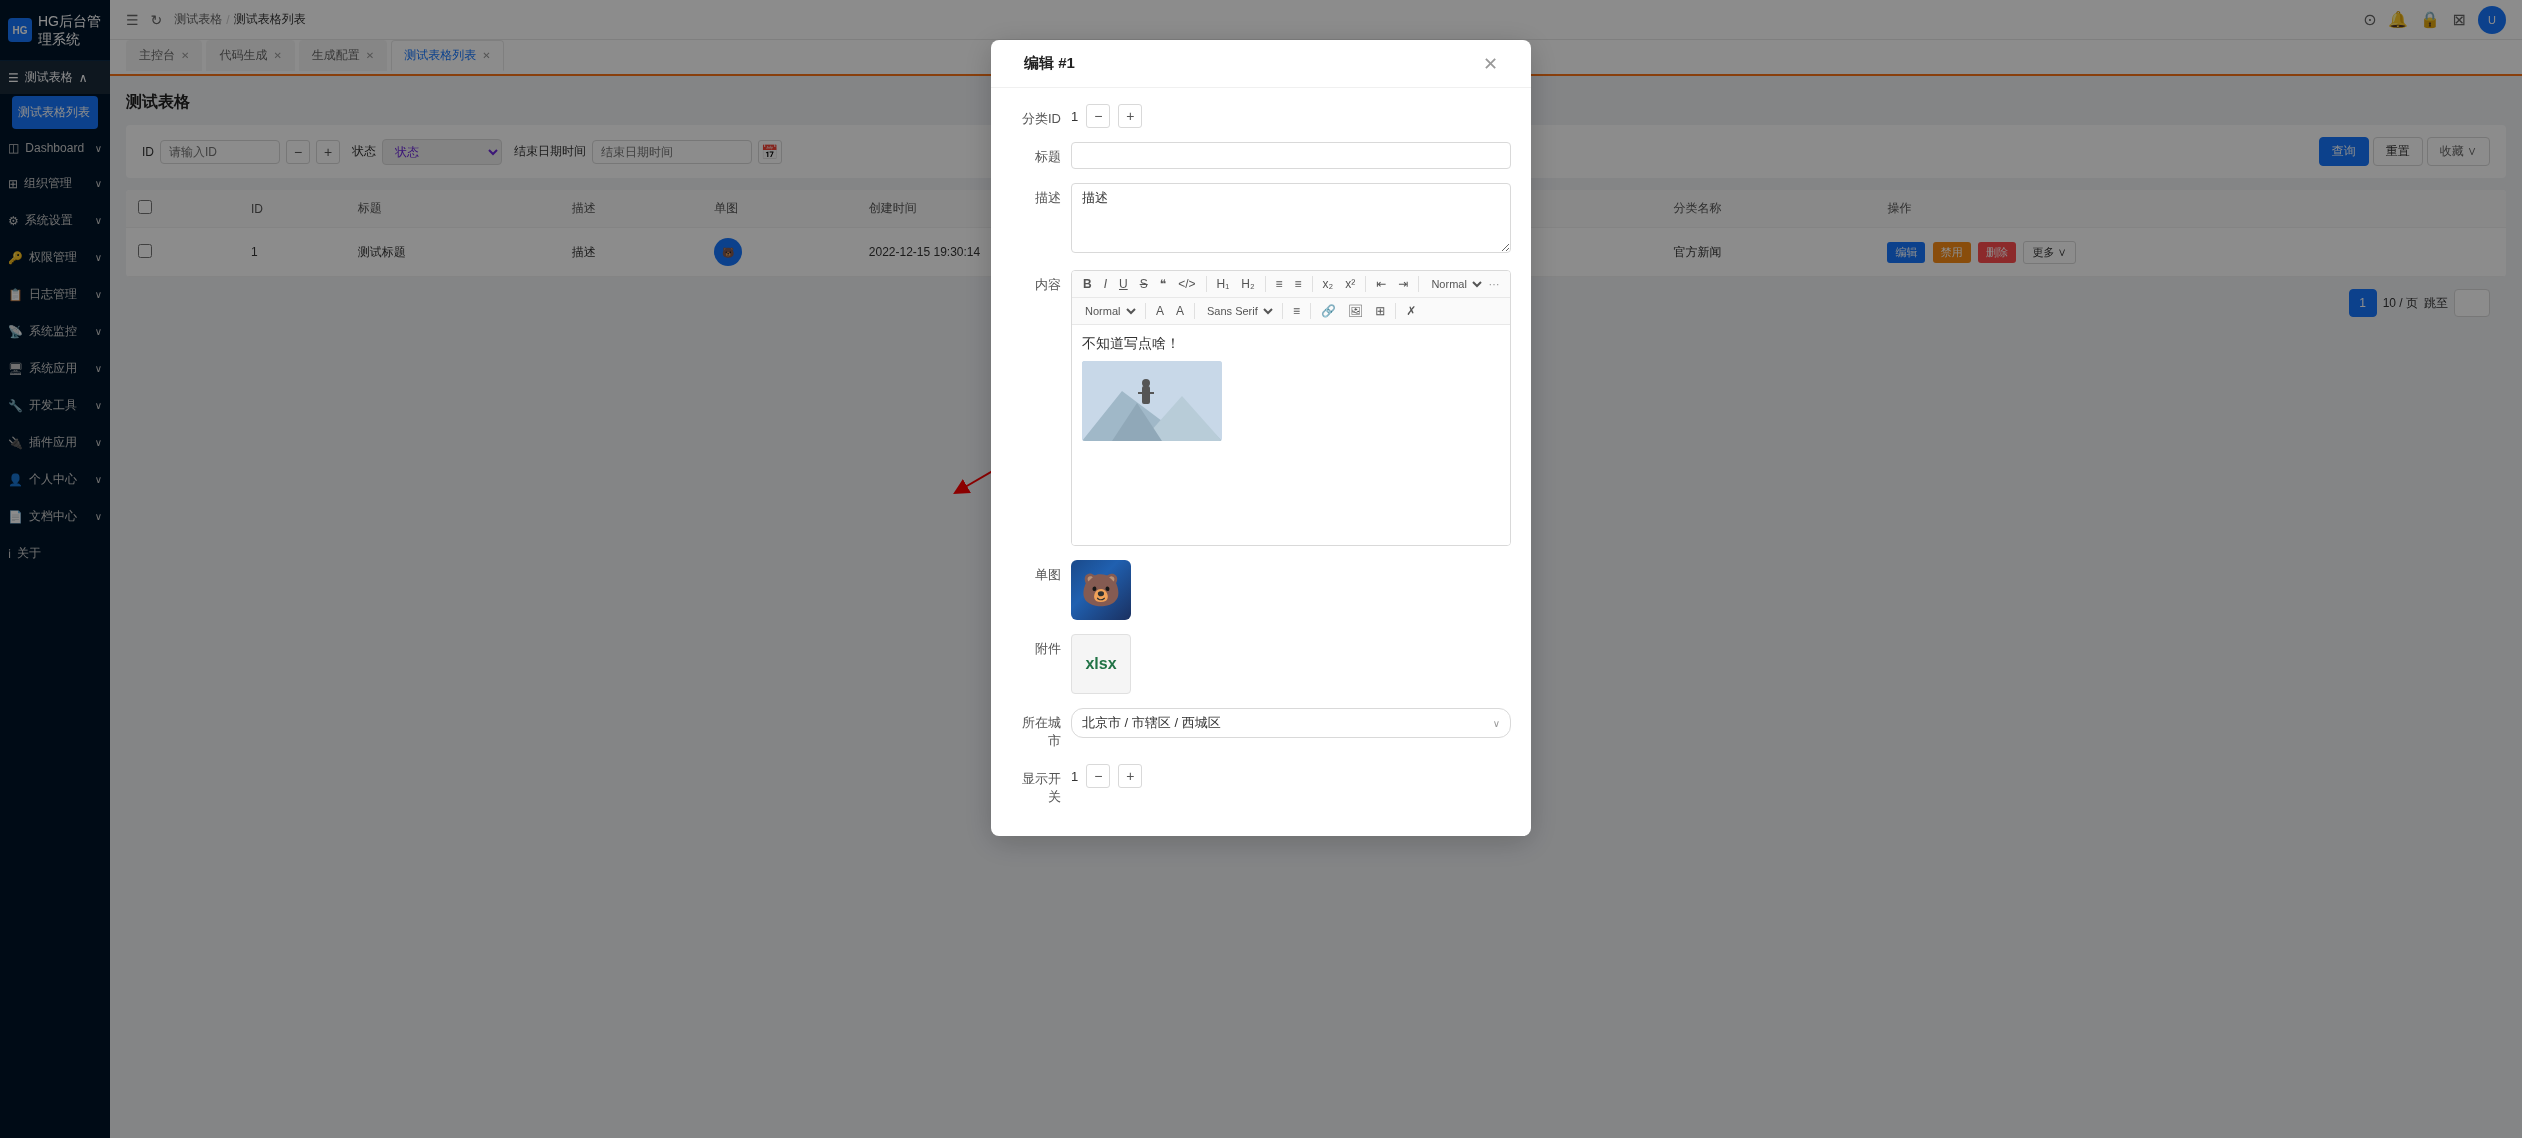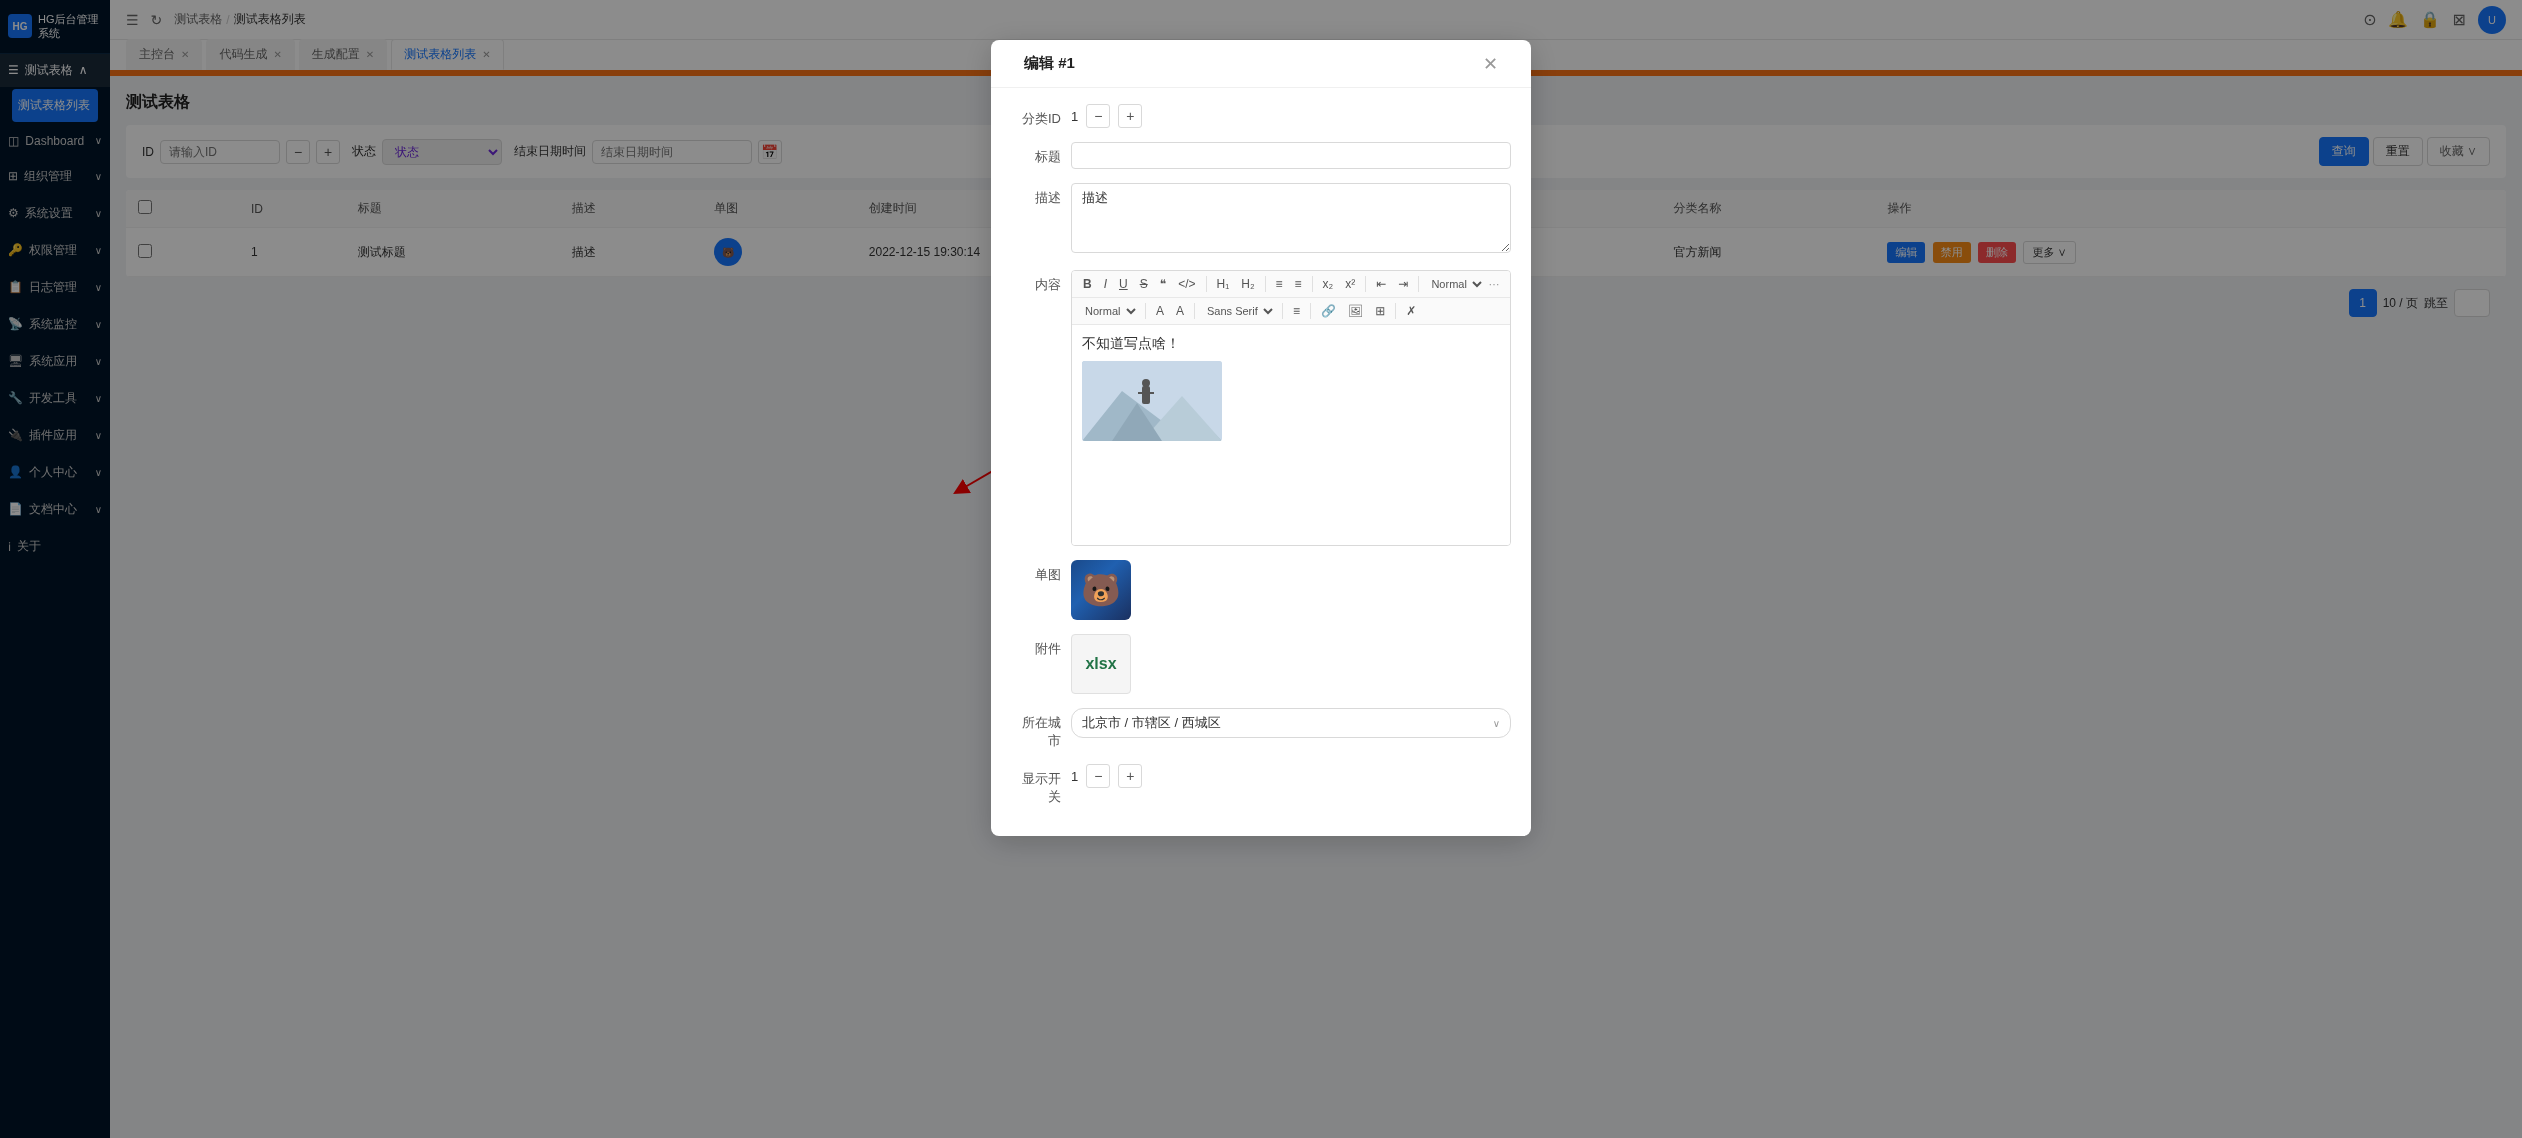--- a/index.html
+++ b/index.html
@@ -2,38 +2,38 @@
 <html><head>
   <meta charset="utf-8">
   <style>
     * { box-sizing: border-box; margin: 0; padding: 0; }
     body { font-family: 'Microsoft YaHei', Arial, sans-serif; font-size: 13px; background: #f0f2f5; color: #333; display: flex; height: 100vh; overflow: hidden; }
 
     
     .sidebar { width: 110px; background: #001529; color: #fff; display: flex; flex-direction: column; flex-shrink: 0; height: 100vh; overflow-y: auto; }
     .sidebar-logo { padding: 12px 8px; display: flex; align-items: center; gap: 6px; border-bottom: 1px solid #0d2a45; }
     .sidebar-logo-icon { width: 24px; height: 24px; background: #1677ff; border-radius: 4px; display: flex; align-items: center; justify-content: center; font-size: 10px; font-weight: bold; color: #fff; flex-shrink: 0; }
-    .sidebar-logo-text { font-size: 11px; color: #fff; line-height: 1.3; }
+    .sidebar-logo-text { font-size: 14px; color: #fff; line-height: 1.3; }
     .sidebar-menu-item { padding: 10px 8px; display: flex; align-items: center; gap: 6px; cursor: pointer; font-size: 12px; color: #ccc; position: relative; }
     .sidebar-menu-item.active-blue { background: #1677ff; color: #fff; border-radius: 4px; margin: 2px 6px; padding: 8px 6px; }
     .sidebar-menu-item .chevron { margin-left: auto; font-size: 10px; }
     .sidebar-section-header { padding: 8px 8px; display: flex; align-items: center; gap: 6px; cursor: pointer; font-size: 12px; color: #fff; font-weight: 500; }
 
     
     .main { flex: 1; display: flex; flex-direction: column; overflow: hidden; }
 
     
     .topbar { background: #fff; border-bottom: 1px solid #e8e8e8; padding: 0 16px; height: 40px; display: flex; align-items: center; gap: 12px; flex-shrink: 0; }
     .topbar-icon { cursor: pointer; color: #666; font-size: 14px; }
     .breadcrumb { display: flex; align-items: center; gap: 4px; font-size: 12px; color: #666; }
     .breadcrumb-sep { color: #ccc; }
     .breadcrumb-current { color: #333; }
 
     
-    .tabs-bar { background: #fff; border-bottom: 6px solid #f97316; padding: 0 16px; display: flex; align-items: flex-end; gap: 4px; height: 36px; flex-shrink: 0; }
+    .tabs-bar { background: #fff; border-bottom: 2px solid #f97316; padding: 0 16px; display: flex; align-items: flex-start; gap: 4px; height: 36px; flex-shrink: 0; }
     .tab-item { padding: 6px 12px; font-size: 12px; cursor: pointer; border: 1px solid transparent; border-radius: 4px 4px 0 0; display: flex; align-items: center; gap: 6px; color: #666; background: #f5f5f5; }
     .tab-item.active { background: #fff; border-color: #e8e8e8 #e8e8e8 #fff; color: #1677ff; font-weight: 500; }
     .tab-item .close-x { font-size: 10px; color: #999; cursor: pointer; }
 
     
     .page-content { flex: 1; overflow-y: auto; padding: 16px; position: relative; }
     .page-title { font-size: 16px; font-weight: 600; margin-bottom: 12px; color: #222; }
 
     
     .filter-bar { background: #fff; padding: 12px 16px; border-radius: 4px; margin-bottom: 12px; display: flex; align-items: center; gap: 12px; flex-wrap: wrap; }

